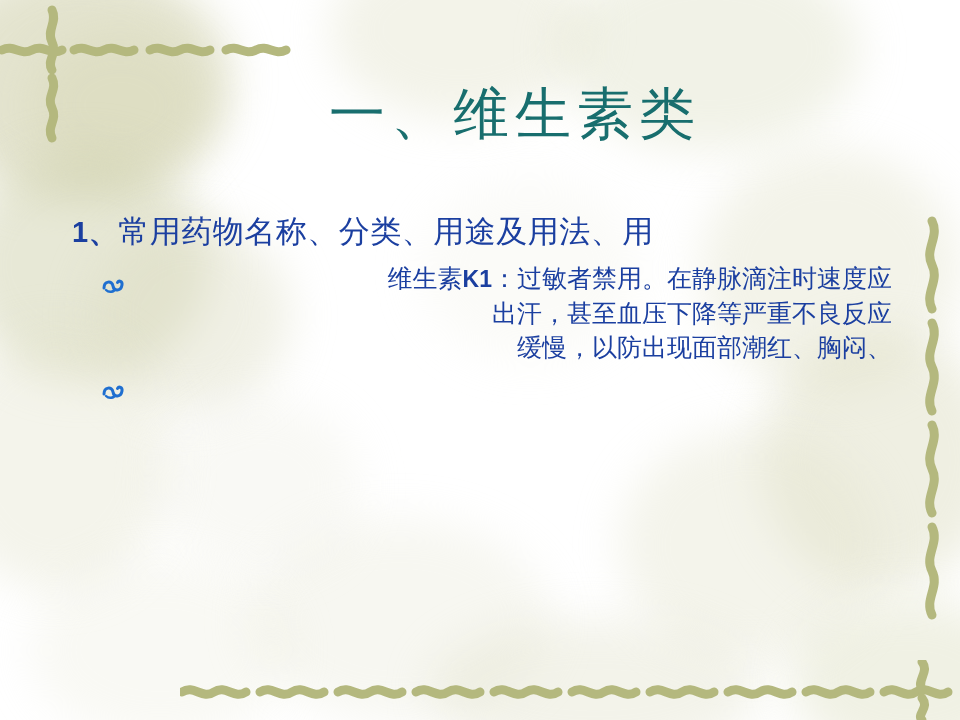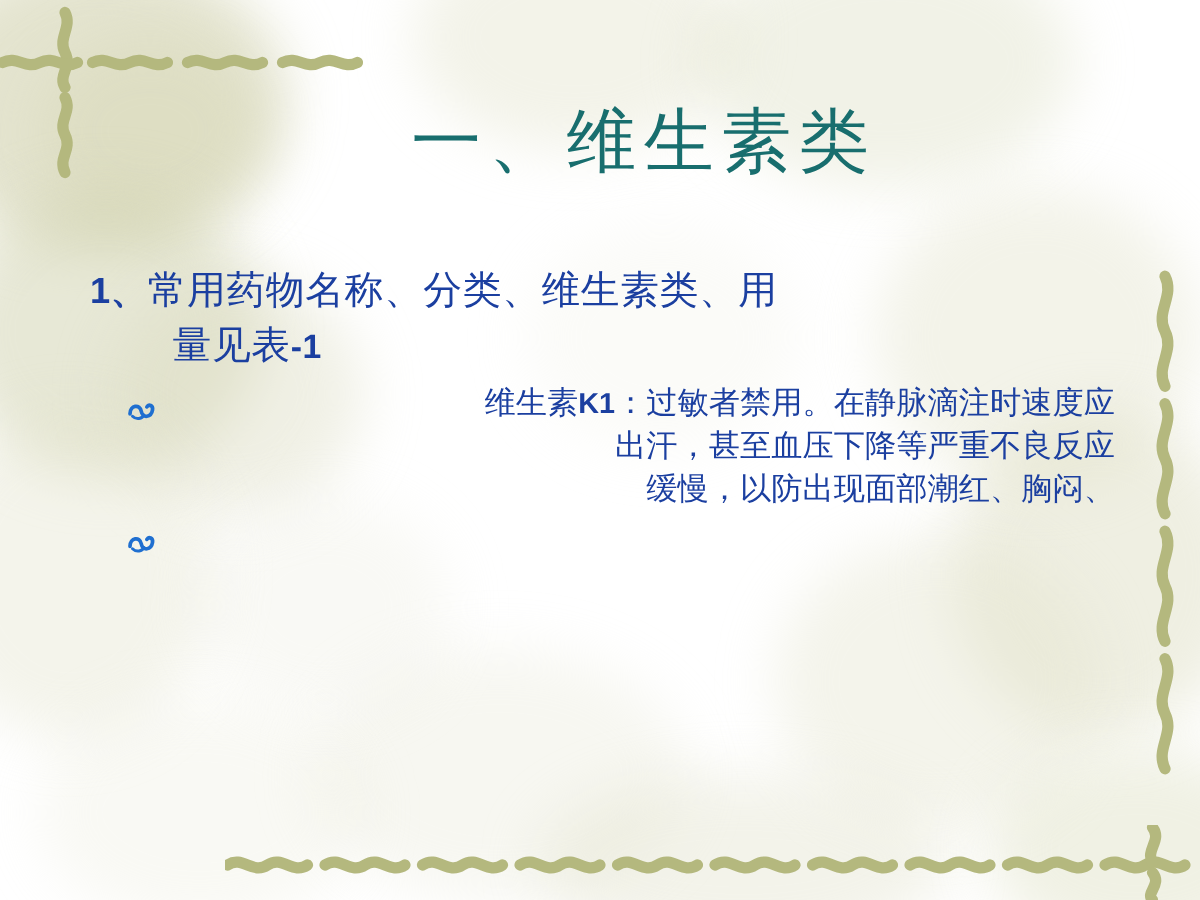--- a/index.html
+++ b/index.html
@@ -195,22 +195,21 @@
     </svg>
   </div>
 
   <div class="content">
 
     <div class="slide-title">一、维生素类</div>
 
     <div class="body-block">
 
       <p class="lvl1">
-        <span class="num">1、</span><span>常用药物名称、分类、维生素类、用</span>
-        <span class="wrap2"><span>量见表</span><span class="tail">-1</span></span>
+        <span class="num">1、</span><span>常用药物名称、分类、用途及用法、用</span>
       </p>
 
 
       <ul class="lvl2-list">
 
         <li class="lvl2">
           <span class="bullet">
             <svg width="24" height="18" viewBox="0 0 24 18">
               <path d="M2 11 C 2 4, 10 3, 11 9 C 12 15, 19 14, 20 8 C 20.6 4.3, 17 3, 15.5 5.5" fill="none" stroke="#1f6fd0" stroke-width="3" stroke-linecap="round"></path>
               <path d="M4 13 C 7 16, 12 15, 13 12" fill="none" stroke="#1f6fd0" stroke-width="2.4" stroke-linecap="round"></path>

